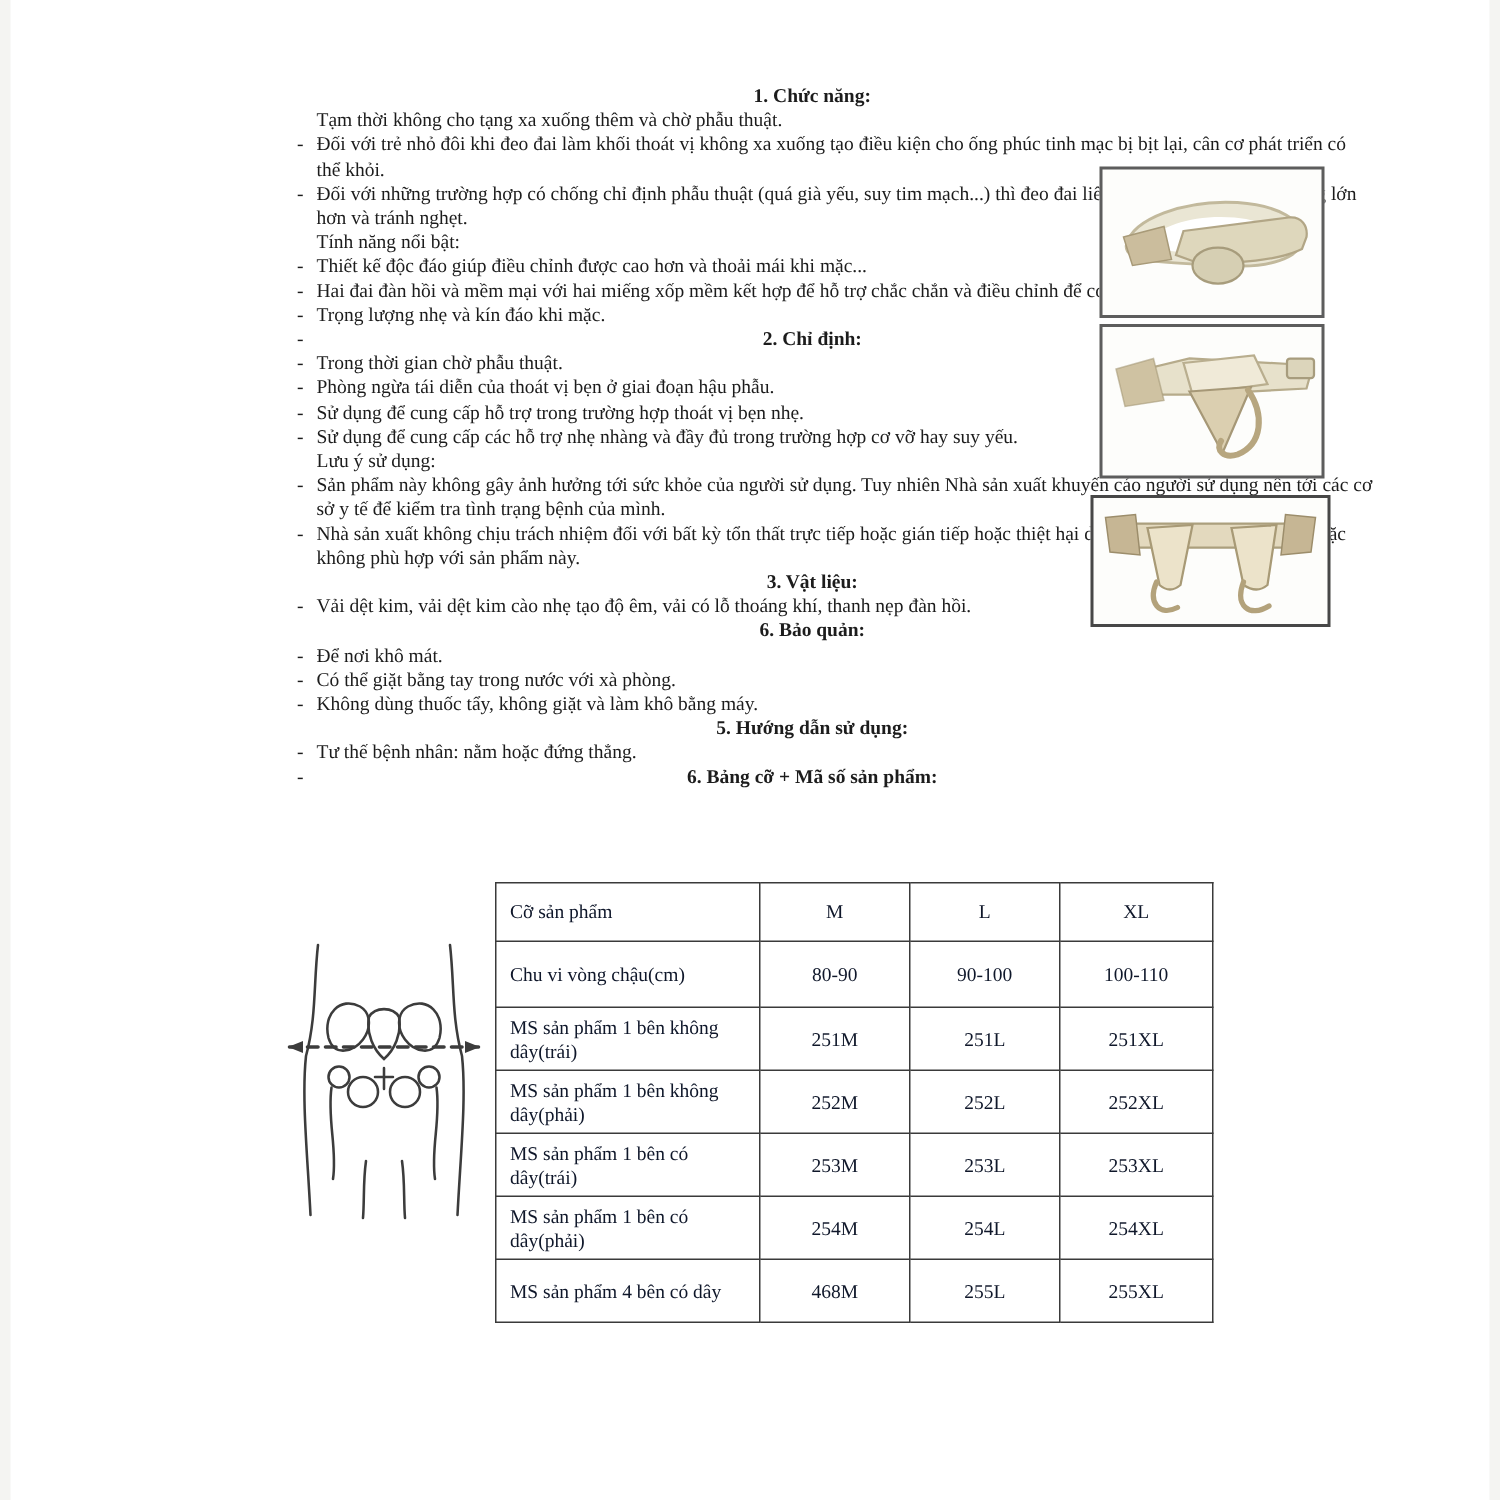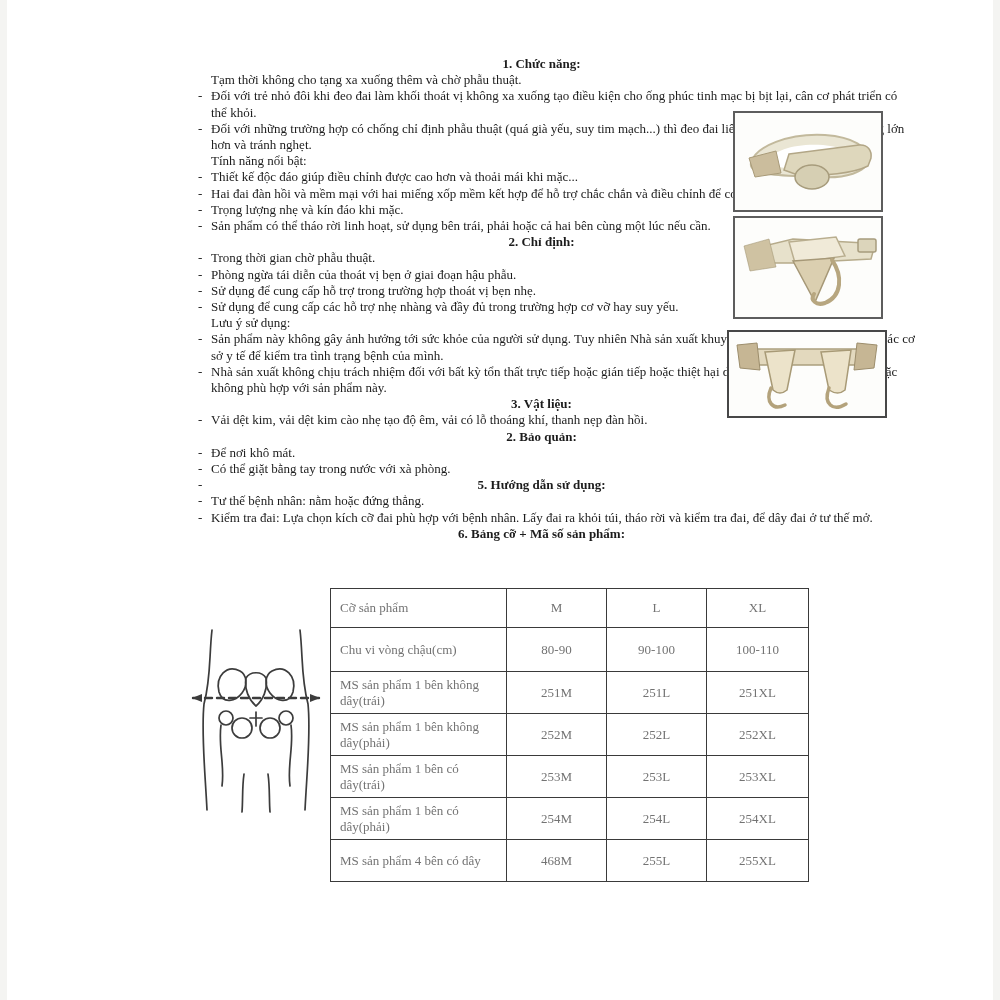--- a/index.html
+++ b/index.html
@@ -16,21 +16,21 @@
     position:absolute;left:168px;top:56px;width:747px;
     font-size:13px;line-height:16.2px;
   }
   .sec-heading{font-weight:bold;text-align:center;}
   .item{position:relative;padding-left:17px;margin-left:26px;}
   .item .dash{position:absolute;left:4px;top:0;}
 
   
   table.size-table{
     position:absolute;left:330px;top:588px;border-collapse:collapse;
-    table-layout:fixed;width:478px;font-size:13px;color:#737373;
+    table-layout:fixed;width:478px;font-size:13px;color:#0f172a;
   }
   table.size-table td{
     border:1.5px solid #3a3a3a;vertical-align:middle;
     padding:2px 6px;line-height:15.5px;background:#fff;
   }
   table.size-table td.lbl{text-align:left;padding-left:9px;}
   table.size-table td.val{text-align:center;}
   tr.hdr td{height:34px;}
   tr.r1 td{height:39px;}
   tr.rx td{height:37px;}
@@ -56,50 +56,50 @@
 
   <div>
     <div class="sec-heading">1. Chức năng:</div>
     <div class="item"><span class="dash"></span><span>Tạm thời không cho tạng xa xuống thêm và chờ phẫu thuật.</span></div>
     <div class="item"><span class="dash">-</span><span>Đối với trẻ nhỏ đôi khi đeo đai làm khối thoát vị không xa xuống tạo điều kiện cho ống phúc tinh mạc bị bịt lại, cân cơ phát triển có thể khỏi.</span></div>
     <div class="item"><span class="dash">-</span><span>Đối với những trường hợp có chống chỉ định phẫu thuật (quá già yếu, suy tim mạch...) thì đeo đai liên tục để tránh thoát vị không lớn hơn và tránh nghẹt.</span></div>
     <div class="item"><span class="dash"></span><span>Tính năng nổi bật:</span></div>
     <div class="item"><span class="dash">-</span><span>Thiết kế độc đáo giúp điều chỉnh được cao hơn và thoải mái khi mặc...</span></div>
     <div class="item"><span class="dash">-</span><span>Hai đai đàn hồi và mềm mại với hai miếng xốp mềm kết hợp để hỗ trợ chắc chắn và điều chỉnh để cơ đệm thoát vị.</span></div>
     <div class="item"><span class="dash">-</span><span>Trọng lượng nhẹ và kín đáo khi mặc.</span></div>
-    <div class="item"><span class="dash">-</span><span>Sản phẩm có thể tháo rời linh hoạt, sử dụng bên trái, phải hoặc cả hai bên cùng một lúc nếu cần.</span></div>
+    <div class="item"><span class="dash">-</span></div>
   </div>
 
   <div>
     <div class="sec-heading">2. Chỉ định:</div>
     <div class="item"><span class="dash">-</span><span>Trong thời gian chờ phẫu thuật.</span></div>
     <div class="item"><span class="dash">-</span><span>Phòng ngừa tái diễn của thoát vị bẹn ở giai đoạn hậu phẫu.</span></div>
     <div class="item"><span class="dash">-</span><span>Sử dụng để cung cấp hỗ trợ trong trường hợp thoát vị bẹn nhẹ.</span></div>
     <div class="item"><span class="dash">-</span><span>Sử dụng để cung cấp các hỗ trợ nhẹ nhàng và đầy đủ trong trường hợp cơ vỡ hay suy yếu.</span></div>
     <div class="item"><span class="dash"></span><span>Lưu ý sử dụng:</span></div>
     <div class="item"><span class="dash">-</span><span>Sản phẩm này không gây ảnh hưởng tới sức khỏe của người sử dụng. Tuy nhiên Nhà sản xuất khuyến cáo người sử dụng nên tới các cơ sở y tế để kiểm tra tình trạng bệnh của mình.</span></div>
     <div class="item"><span class="dash">-</span><span>Nhà sản xuất không chịu trách nhiệm đối với bất kỳ tổn thất trực tiếp hoặc gián tiếp hoặc thiệt hại do sử dụng không chính xác hoặc không phù hợp với sản phẩm này.</span></div>
   </div>
 
   <div>
     <div class="sec-heading">3. Vật liệu:</div>
     <div class="item"><span class="dash">-</span><span>Vải dệt kim, vải dệt kim cào nhẹ tạo độ êm, vải có lỗ thoáng khí, thanh nẹp đàn hồi.</span></div>
   </div>
 
   <div>
-    <div class="sec-heading">2. Bảo quản:</div>
+    <div class="sec-heading">6. Bảo quản:</div>
     <div class="item"><span class="dash">-</span><span>Để nơi khô mát.</span></div>
     <div class="item"><span class="dash">-</span><span>Có thể giặt bằng tay trong nước với xà phòng.</span></div>
-    <div class="item"><span class="dash">-</span></div>
+    <div class="item"><span class="dash">-</span><span>Không dùng thuốc tẩy, không giặt và làm khô bằng máy.</span></div>
   </div>
 
   <div>
     <div class="sec-heading">5. Hướng dẫn sử dụng:</div>
     <div class="item"><span class="dash">-</span><span>Tư thế bệnh nhân: nằm hoặc đứng thẳng.</span></div>
-    <div class="item"><span class="dash">-</span><span>Kiểm tra đai: Lựa chọn kích cỡ đai phù hợp với bệnh nhân. Lấy đai ra khỏi túi, tháo rời và kiểm tra đai, để dây đai ở tư thế mở.</span></div>
+    <div class="item"><span class="dash">-</span></div>
   </div>
 
   <div>
     <div class="sec-heading">6. Bảng cỡ + Mã số sản phẩm:</div>
   </div>
 </div>
 
 <table class="size-table">
   <colgroup>
       <col style="width:176px">

